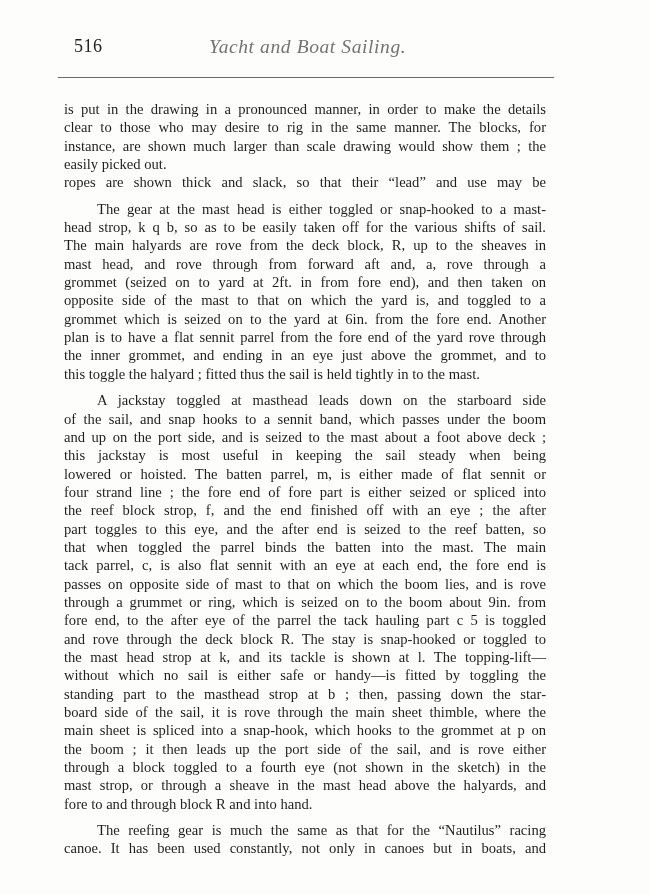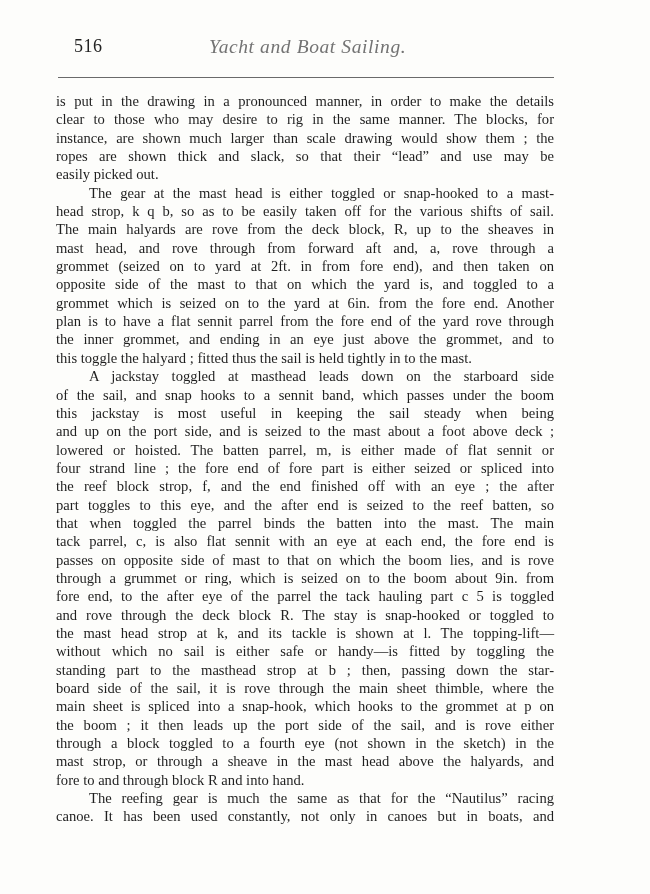--- a/index.html
+++ b/index.html
@@ -74,60 +74,60 @@
       text-align-last: justify;
       height: 18.35px;
     }
     .line.last {
       text-align-last: left;
     }
     .line.indent {
       padding-left: 33px;
     }
     .para {
-      margin: 0;
+      margin: 8px;
     }
   </style>
 </head>
 <body>
 
 <div class="page">
   <div class="header">
     <span class="page-number">516</span>
     <span class="running-title">Yacht and Boat Sailing.</span>
     <div class="header-rule"></div>
   </div>
 
   <div class="body-text">
     <div class="para">
       <span class="line">is put in the drawing in a pronounced manner, in order to make the details</span>
       <span class="line">clear to those who may desire to rig in the same manner.  The blocks, for</span>
       <span class="line">instance, are shown much larger than scale drawing would show them ; the</span>
+      <span class="line last">easily picked out.</span>
       <span class="line">ropes are shown thick and slack, so that their “lead” and use may be</span>
-      <span class="line last">easily picked out.</span>
     </div>
 
     <div class="para">
       <span class="line indent">The gear at the mast head is either toggled or snap-hooked to a mast-</span>
       <span class="line">head strop, k q b, so as to be easily taken off for the various shifts of sail.</span>
       <span class="line">The main halyards are rove from the deck block, R, up to the sheaves in</span>
       <span class="line">mast head, and rove through from forward aft and, a, rove through a</span>
       <span class="line">grommet (seized on to yard at 2ft. in from fore end), and then taken on</span>
       <span class="line">opposite side of the mast to that on which the yard is, and toggled to a</span>
       <span class="line">grommet which is seized on to the yard at 6in. from the fore end.  Another</span>
       <span class="line">plan is to have a flat sennit parrel from the fore end of the yard rove through</span>
       <span class="line">the inner grommet, and ending in an eye just above the grommet, and to</span>
       <span class="line last">this toggle the halyard ; fitted thus the sail is held tightly in to the mast.</span>
     </div>
 
     <div class="para">
       <span class="line indent">A jackstay toggled at masthead leads down on the starboard side</span>
       <span class="line">of the sail, and snap hooks to a sennit band, which passes under the boom</span>
+      <span class="line">and up on the port side, and is seized to the mast about a foot above deck ;</span>
       <span class="line">this jackstay is most useful in keeping the sail steady when being</span>
-      <span class="line">and up on the port side, and is seized to the mast about a foot above deck ;</span>
       <span class="line">lowered or hoisted.  The batten parrel, m, is either made of flat sennit or</span>
       <span class="line">four strand line ; the fore end of fore part is either seized or spliced into</span>
       <span class="line">the reef block strop, f, and the end finished off with an eye ; the after</span>
       <span class="line">part toggles to this eye, and the after end is seized to the reef batten, so</span>
       <span class="line">that when toggled the parrel binds the batten into the mast.  The main</span>
       <span class="line">tack parrel, c, is also flat sennit with an eye at each end, the fore end is</span>
       <span class="line">passes on opposite side of mast to that on which the boom lies, and is rove</span>
       <span class="line">through a grummet or ring, which is seized on to the boom about 9in. from</span>
       <span class="line">fore end, to the after eye of the parrel the tack hauling part c 5 is toggled</span>
       <span class="line">and rove through the deck block R.  The stay is snap-hooked or toggled to</span>

